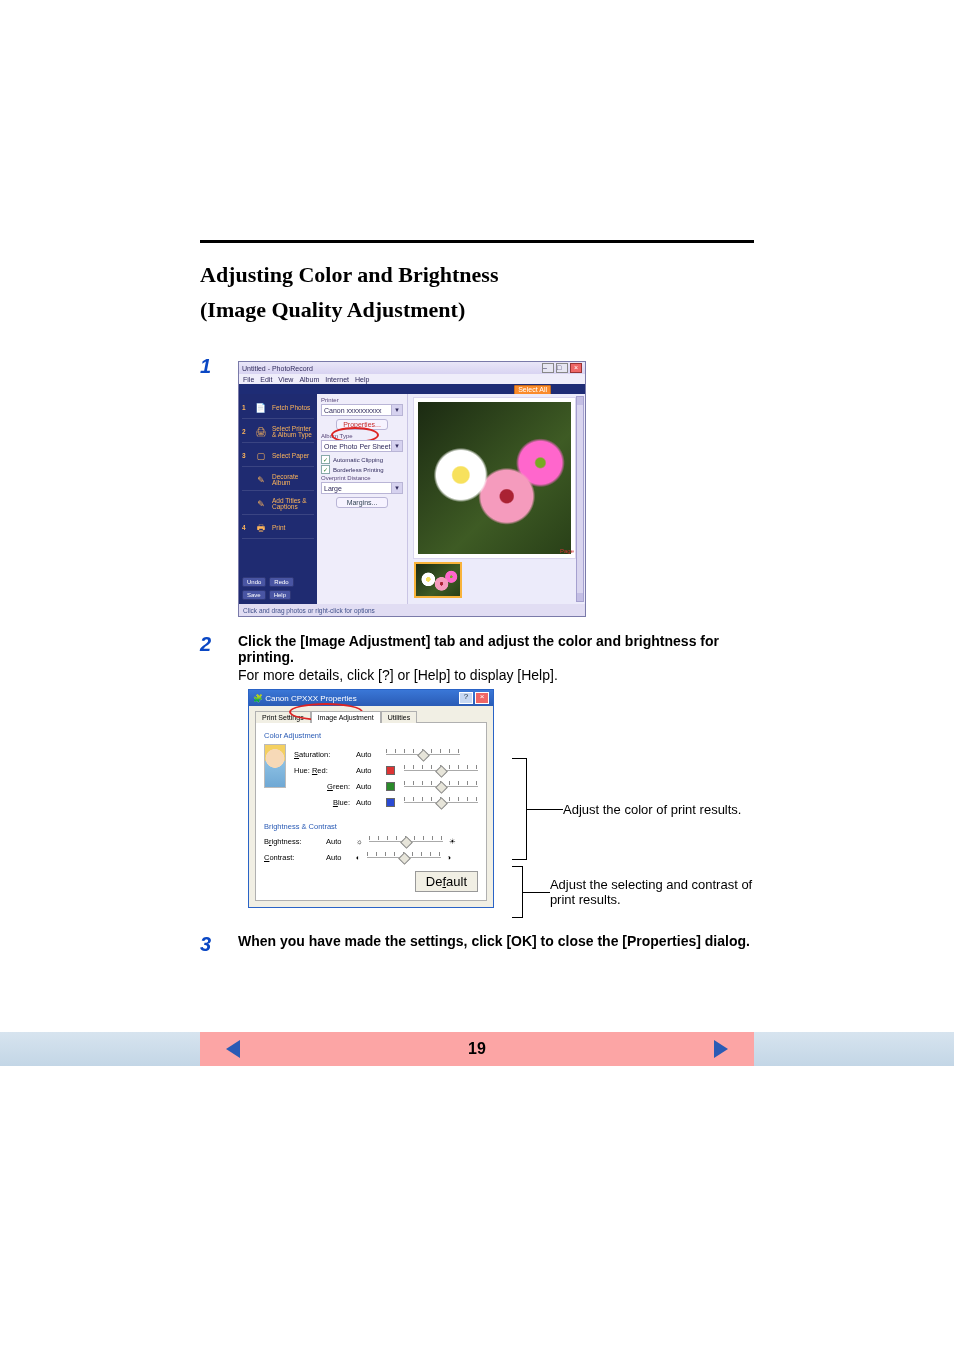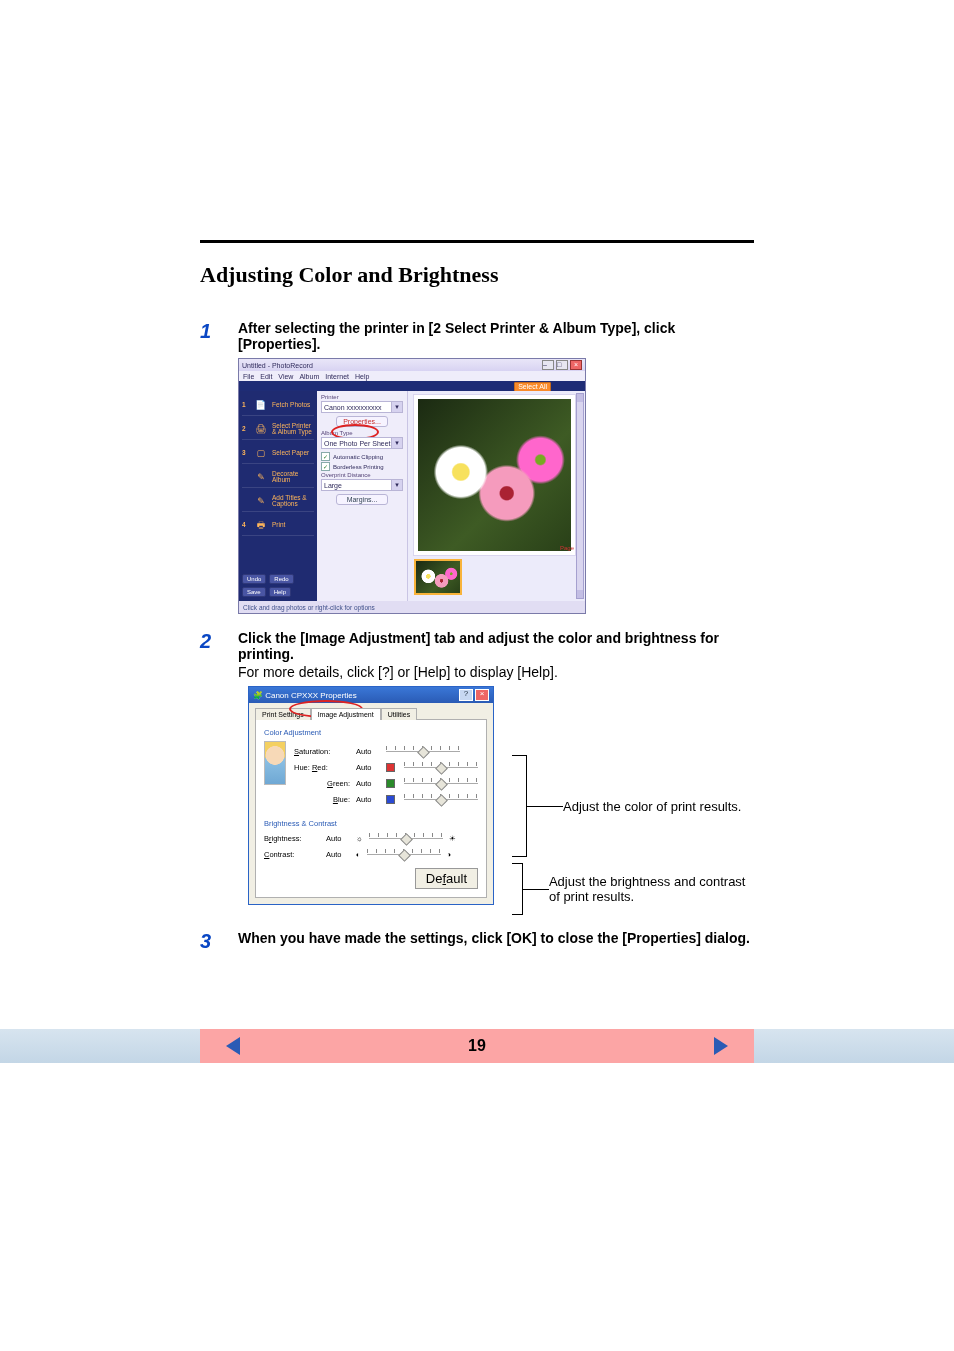--- a/index.html
+++ b/index.html
@@ -282,27 +282,27 @@
   .tri-l{ left:26px; border-right:14px solid #2a5bb5;}
   .tri-r{ right:26px; border-left:14px solid #2a5bb5;}
   .und { text-decoration: underline; }
 </style>
 </head>
 <body>
 
 <div class="page">
   <div class="hr"></div>
   <div class="title-line">Adjusting Color and Brightness</div>
+  <div class="title-line"> (Image Quality Adjustment)</div>
 
   <div class="steps">
 
     <div class="step">
       <div class="step-num">1</div>
       <div class="step-body">
-        <div class="bold">After selecting the printer in [2 Select Printer &amp; Album Type], click [Properties].</div>
 
         <div class="shot1">
           <div class="titlebar">
             <span>Untitled - PhotoRecord</span>
             <span class="wbtns">
               <span>–</span>
               <span>□</span>
               <span>×</span>
             </span>
           </div>
@@ -501,21 +501,21 @@
           <div class="callouts">
             <div style="display:flex;align-items:center;height:100px;">
               <div style="height:100px;" class="bracket"></div>
               <div style="width:36px;height:1px;background:#000;"></div>
               <div class="txt">Adjust the color of print results.</div>
             </div>
             <div style="height:8px;"></div>
             <div style="display:flex;align-items:center;height:50px;">
               <div style="height:50px;" class="bracket"></div>
               <div style="width:36px;height:1px;background:#000;"></div>
-              <div class="txt">Adjust the brightness and contrast of print results.</div>
+              <div class="txt">Adjust the selecting and contrast of print results.</div>
             </div>
           </div>
         </div>
       </div>
     </div>
 
     <div class="step">
       <div class="step-num">3</div>
       <div class="step-body">
         <div class="bold">When you have made the settings, click [OK] to close the [Properties] dialog.</div>

